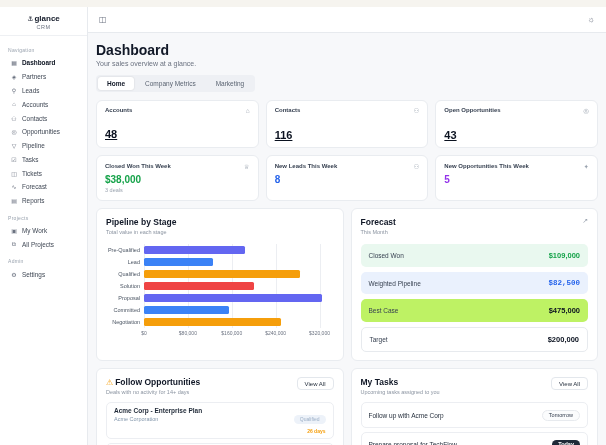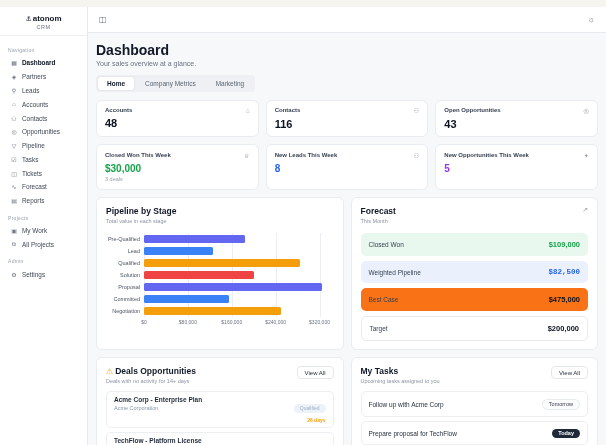--- a/index.html
+++ b/index.html
@@ -30,21 +30,21 @@
   .page-sub { font-size:7px; color:#6b7280; margin-top:2px; }
   .tabs { display:inline-flex; background:#eef0f4; border-radius:4px; padding:2px; margin-top:8px; gap:2px; }
   .tab { font-size:6.5px; color:#5b6472; padding:3px 9px; border-radius:3px; cursor:pointer; white-space:nowrap; }
   .tab.active { background:#fff; color:#111827; font-weight:bold; box-shadow:0 0 2px rgba(0,0,0,.14); }
 
   .kpi-row { display:flex; gap:7px; margin-top:8px; }
   .kpi-card { flex:1; background:#fff; border:1px solid #e9ecf0; border-radius:6px; padding:6px 8px; }
   .kpi-top { display:flex; justify-content:space-between; align-items:flex-start; }
   .kpi-label { font-size:6px; color:#374151; font-weight:bold; }
   .kpi-ic { font-size:6.5px; color:#9aa3af; }
-  .kpi-value { font-size:11px; font-weight:bold; color:#0b1220; margin-top:3px; }
+  .kpi-value { font-size:11px; font-weight:bold; color:#0b1220; margin-top:14px;text-decoration:underline; }
 
   .stat-row { display:flex; gap:7px; margin-top:7px; }
   .stat-card { flex:1; background:#fff; border:1px solid #e9ecf0; border-radius:6px; padding:7px 8px; min-height:43px; }
   .stat-value { font-size:10px; font-weight:bold; margin-top:3px; }
   .v-green{color:#16a34a} .v-blue{color:#2563eb} .v-purple{color:#9333ea}
   .stat-sub { font-size:5.5px; color:#9aa3af; margin-top:2px; }
 
   .panel-row { display:flex; gap:7px; margin-top:7px; align-items:stretch; }
   .panel { flex:1; background:#fff; border:1px solid #e9ecf0; border-radius:6px; padding:8px 9px; min-width:0; }
   .panel-head { display:flex; justify-content:space-between; align-items:flex-start; }
@@ -64,21 +64,21 @@
   .bar-row { height:12px; display:flex; align-items:center; position:relative; }
   .bar { height:8.5px; border-radius:1.5px; }
   .xaxis { position:relative; height:9px; margin-top:2px; }
   .tick { position:absolute; transform:translateX(-50%); font-size:5px; color:#6b7280; white-space:nowrap; }
 
   
   .fc-rows { margin-top:9px; display:flex; flex-direction:column; gap:5px; }
   .fc-row { display:flex; justify-content:space-between; align-items:center; border-radius:5px; padding:7px 8px; }
   .fc-row.green { background:#e9f8ef; } .fc-row.green .fc-val { color:#16a34a; }
   .fc-row.blue { background:#eaf1fd; } .fc-row.blue .fc-val { color:#2563eb;font-family:Liberation Mono, monospace; }
-  .fc-row.gray { background:#f97316; }
+  .fc-row.gray { background:#bef264; }
   .fc-row.white { background:#fff; border:1px solid #e7eaee; }
   .fc-label { font-size:6.5px; color:#374151; }
   .fc-val { font-size:7.5px; font-weight:bold; color:#0b1220; }
 
   
   .list { margin-top:7px; display:flex; flex-direction:column; gap:4px; }
   .opp-item { display:flex; justify-content:space-between; border:1px solid #eceef2; border-radius:5px; padding:4px 7px; background:#fff; }
   .opp-name { font-size:6.5px; font-weight:bold; color:#1f2937; }
   .opp-company { font-size:5.5px; color:#8296ab; margin-top:2px; }
   .opp-right { text-align:right; }
@@ -92,21 +92,21 @@
 </style>
 </head>
 <body>
 
 <div class="top-strip"></div>
 <div class="app">
 
   <div class="sidebar">
     <div class="logo">
       <div class="logo-line">
-        <span class="logo-ic">⚓</span><span>atonom</span>
+        <span class="logo-ic">⚓</span><span>glance</span>
       </div>
       <div class="logo-sub">CRM</div>
     </div>
     <div class="side-inner">
       <div class="sec-label">Navigation</div>
 
       <div class="nav-item active">
         <span class="nav-ic">▦</span>
         <span class="nav-lb">Dashboard</span>
       </div>
@@ -210,21 +210,21 @@
         </div>
       </div>
 
       
       <div class="stat-row">
         <div class="stat-card">
           <div class="kpi-top">
             <span class="kpi-label">Closed Won This Week</span>
             <span class="kpi-ic">♕</span>
           </div>
-          <div class="stat-value v-green">$30,000</div>
+          <div class="stat-value v-green">$38,000</div>
           <div class="stat-sub">3 deals</div>
         </div>
         <div class="stat-card">
           <div class="kpi-top">
             <span class="kpi-label">New Leads This Week</span>
             <span class="kpi-ic">⚇</span>
           </div>
           <div class="stat-value v-blue">8</div>
         </div>
         <div class="stat-card">
@@ -323,21 +323,21 @@
           </div>
         </div>
       </div>
 
       
       <div class="panel-row">
         <div class="panel">
           <div class="panel-head">
             <div>
               <div class="panel-title">
-                <span class="warn-ic">⚠</span><span>Deals Opportunities</span>
+                <span class="warn-ic">⚠</span><span>Follow Opportunities</span>
               </div>
               <div class="panel-sub">Deals with no activity for 14+ days</div>
             </div>
             <button class="view-all">View All</button>
           </div>
           <div class="list">
             <div class="opp-item">
               <div>
                 <div class="opp-name">Acme Corp - Enterprise Plan</div>
                 <div class="opp-company">Acme Corporation</div>

